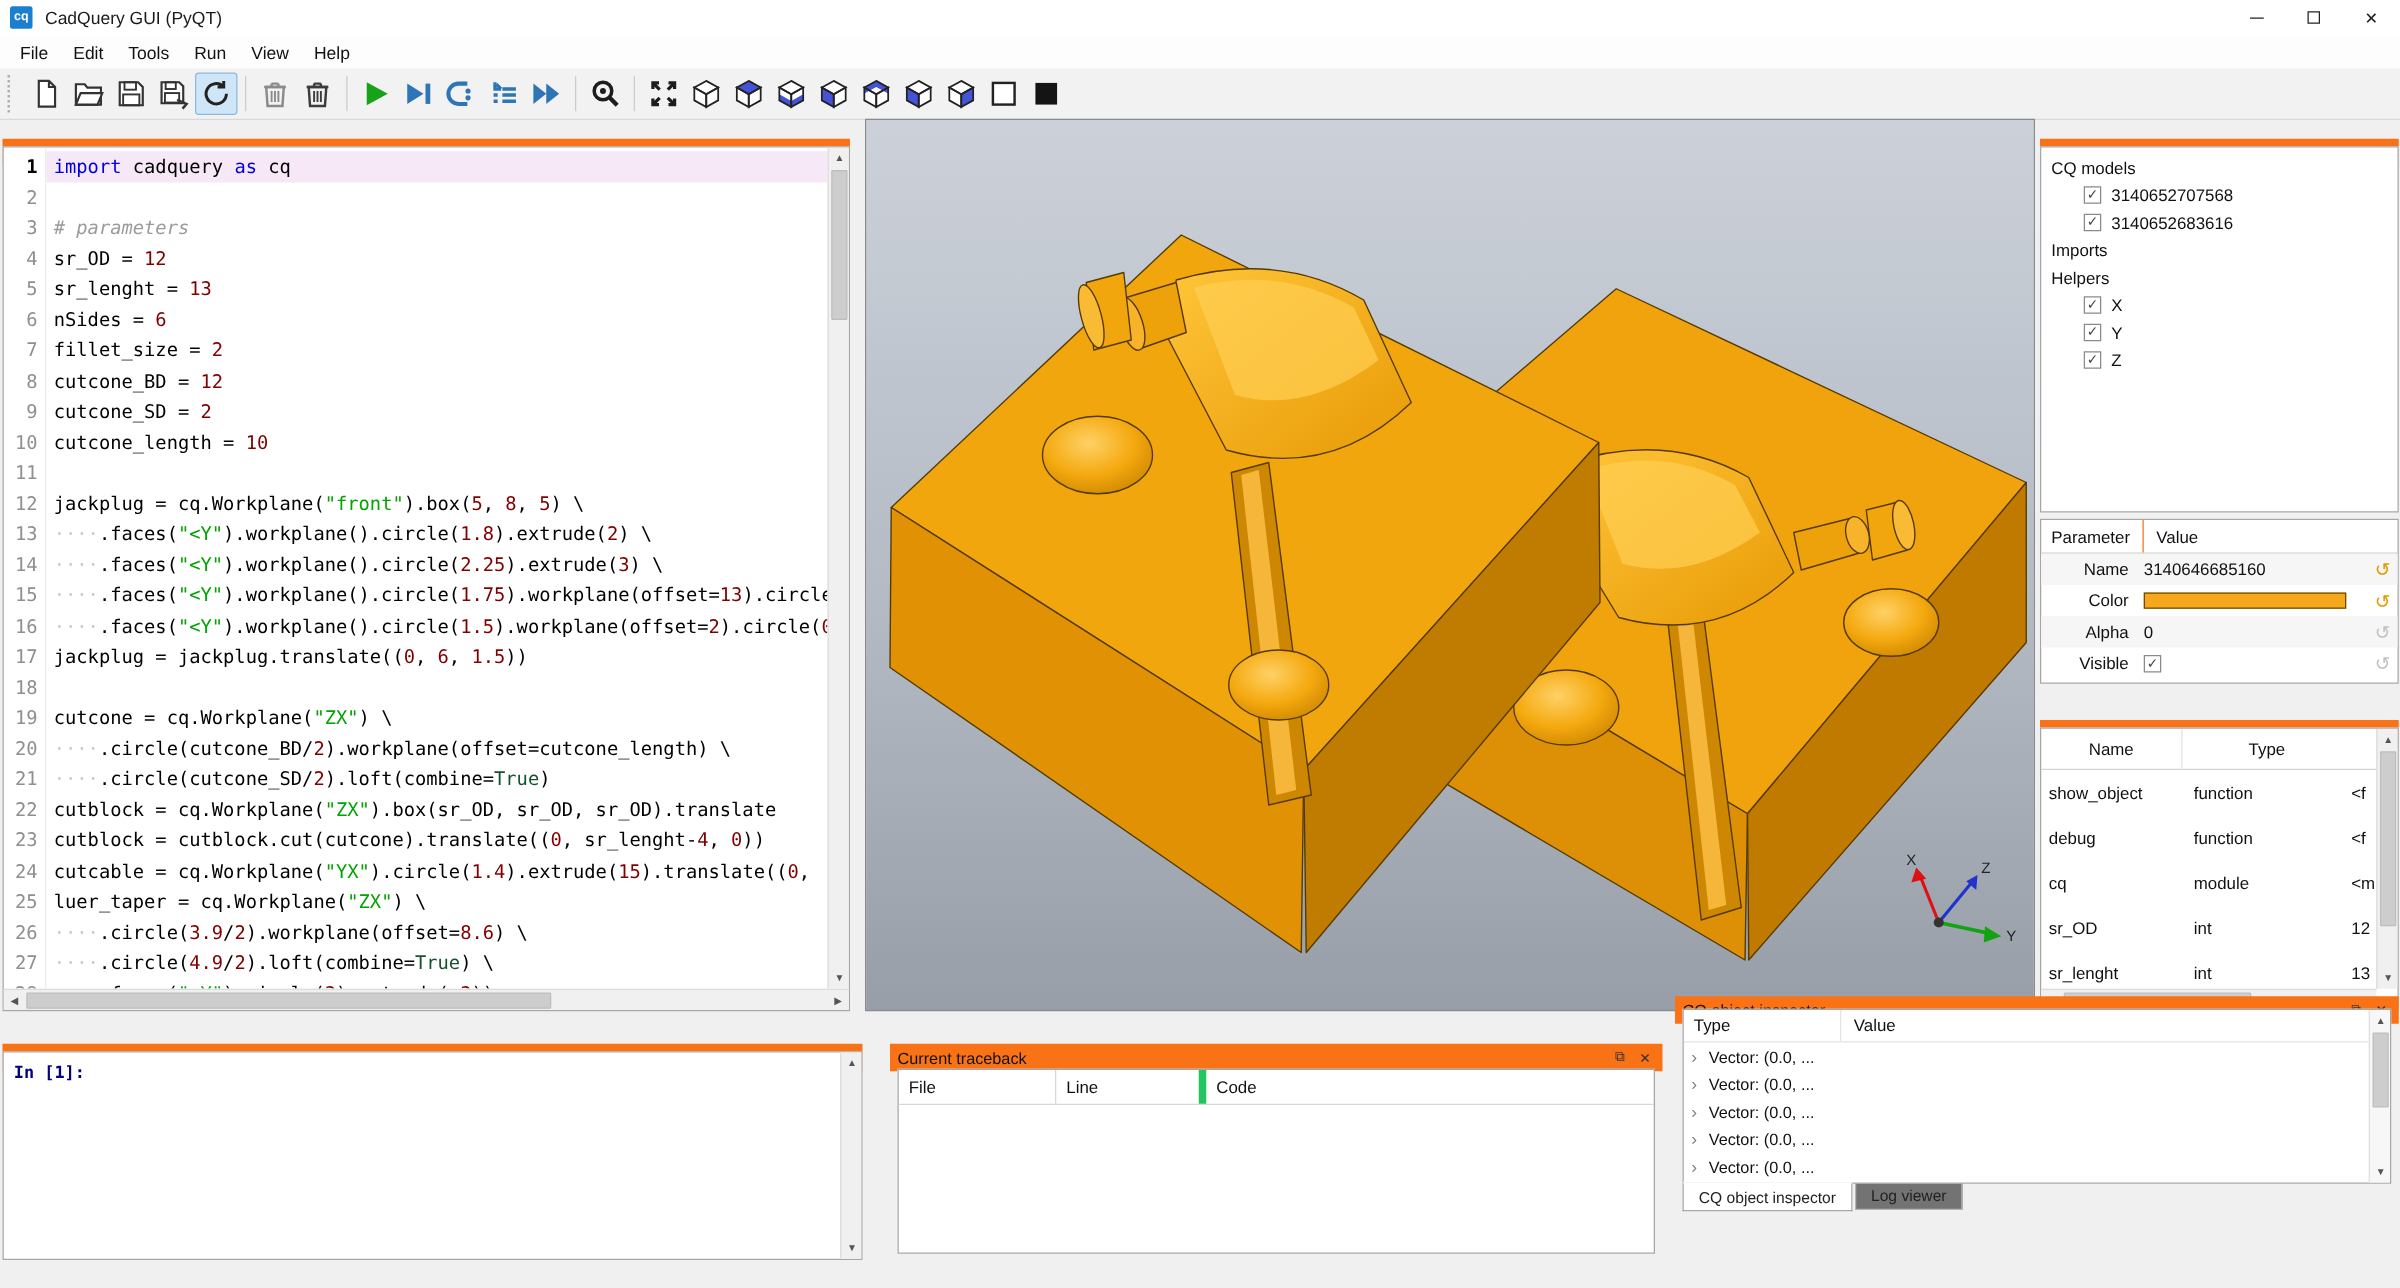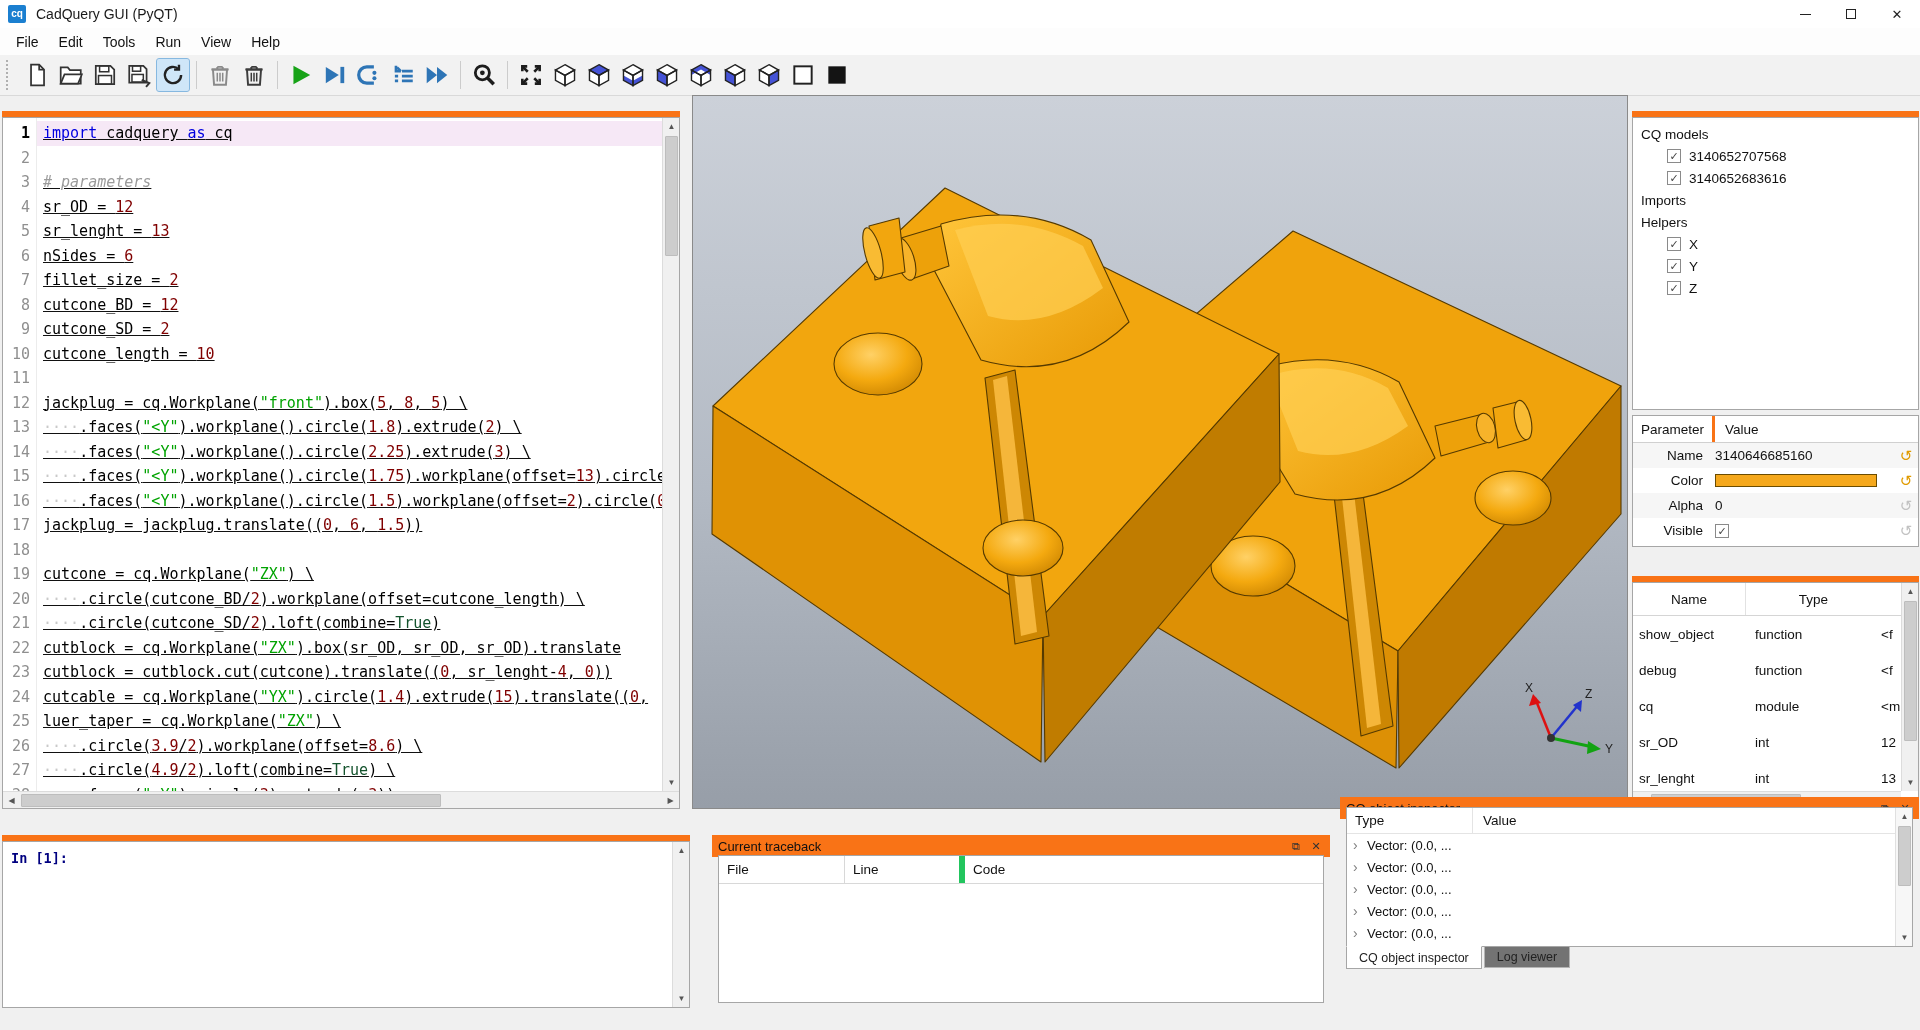--- a/index.html
+++ b/index.html
@@ -34,21 +34,21 @@
   .white-box { background:#fff; border:1px solid #a6a6a6; }
 
   
   .editor-panel { position:absolute; left:2px; top:95px; width:678px; height:714px; }
   .editor-body { position:absolute; top:22px; left:0; right:0; bottom:0; background:#fff; border:1px solid #a6a6a6; display:flex; flex-direction:column; }
   .editor-row { flex:1; display:flex; overflow:hidden; }
   .gutter { width:34px; font-family:"DejaVu Sans Mono", monospace; font-size:15px; color:#8f8f8f; text-align:right; padding:3px 6px 0 0; border-right:1px solid #ececec; }
   .gutter .ln { height:24.5px; line-height:24.5px; }
   .gutter .cur-n { color:#000; font-weight:bold; }
   .code { flex:1; overflow:hidden; font-family:"DejaVu Sans Mono", monospace; font-size:15px; padding-top:3px; white-space:pre; }
-  .cl { height:24.5px; line-height:24.5px; padding-left:6px;text-decoration:underline; }
+  .cl { height:24.5px; line-height:24.5px; padding-left:6px; }
   .cl.cur { background:#f6e8f6; }
   .tok-k { color:#0000e0; } .tok-s { color:#00a300; } .tok-n { color:#800000; }
   .tok-c { color:#9b9b9b; font-style:italic; } .tok-b { color:#14532d; } .tok-t { color:#000; }
   .tok-w { color:#c9c9c9; }
 
   
   .sb-v { width:17px; background:#f0f0f0; border-left:1px solid #dcdcdc; position:relative; }
   .sb-h { height:17px; background:#f0f0f0; border-top:1px solid #dcdcdc; position:relative; }
   .sb-arrow { position:absolute; width:17px; height:17px; font-size:8px; color:#555; display:flex; align-items:center; justify-content:center; }
   .sb-thumb { position:absolute; background:#cdcdcd; border:1px solid #bdbdbd; border-radius:1px; }
@@ -57,21 +57,21 @@
   .viewport { position:absolute; left:692px; top:95px; width:936px; height:714px; border:1px solid #8a8a8a; background:linear-gradient(180deg,#ccd1d9 0%,#b3bac4 55%,#979ea8 100%); overflow:hidden; }
   .viewport svg { position:absolute; left:0; top:0; }
 
   
   .objects-panel { position:absolute; left:1632px; top:95px; width:287px; height:452px; }
   .objects-tree { position:absolute; top:22px; left:0; right:0; height:293px; padding-top:5px; font-size:13.5px; }
   .tree-row { height:22px; display:flex; align-items:center; }
   .cb { width:14px; height:14px; border:1px solid #8a8a8a; background:#fff; margin-right:8px; font-size:11px; line-height:12px; text-align:center; color:#444; flex:none; }
   .param-table { position:absolute; top:320px; left:0; right:0; height:132px; font-size:13.5px; }
   .param-head { display:flex; height:27px; align-items:center; border-bottom:1px solid #d0d0d0; }
-  .param-head .h1 { width:82px; padding-left:8px; border-right:3px solid #f97316; align-self:stretch; display:flex; align-items:center; }
+  .param-head .h1 { width:82px; padding-left:8px; border-right:1px solid #f97316; align-self:stretch; display:flex; align-items:center; }
   .param-head .h2 { padding-left:10px; }
   .param-row { display:flex; height:25px; align-items:center; }
   .param-row.alt { background:#f6f6f6; }
   .param-name { width:82px; text-align:right; padding-right:12px; }
   .param-value { flex:1; display:flex; align-items:center; }
   .swatch { width:162px; height:13px; border:1px solid #6b4c00; }
   .undo { width:24px; text-align:center; font-size:15px; color:#c2c2c2; }
   .undo.on { color:#e09b00; }
 
   .variables-panel { position:absolute; left:1632px; top:560px; width:287px; height:249px; }

